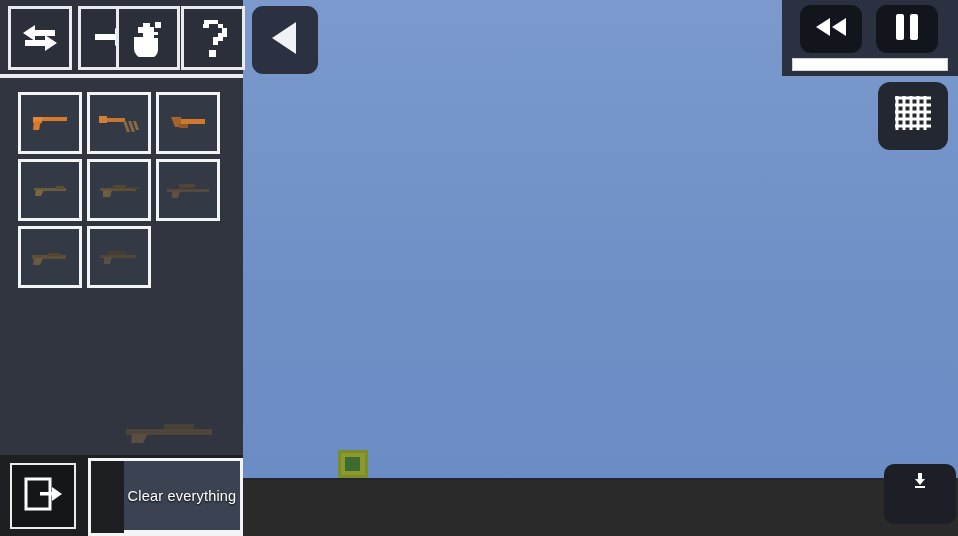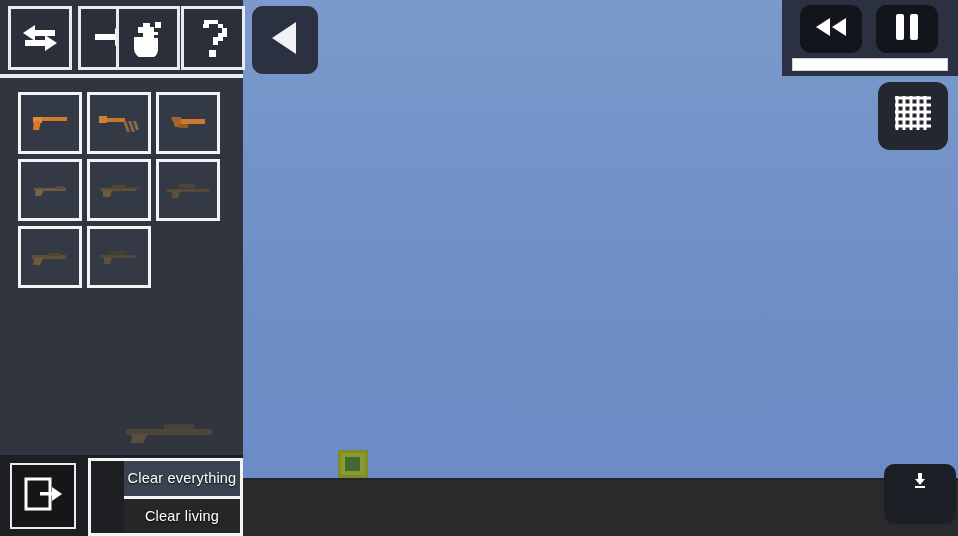--- a/index.html
+++ b/index.html
@@ -319,21 +319,20 @@
           <svg width="42" height="40" viewBox="0 0 42 40">
             <rect x="4" y="5" width="24" height="30" fill="none" stroke="#fff" stroke-width="3"></rect>
             <rect x="18" y="18" width="16" height="3.5" fill="#fff"></rect>
             <path fill="#fff" d="M30 13 L40 20 L30 27 Z"></path>
           </svg>
         </span>
       </div>
 
       <div class="clear-stack">
         <div class="clear-btn top">Clear everything</div>
-        <div class="clear-btn bot">Clear living</div>
       </div>
     </div>
   </div>
 
   <div class="back-btn">
     <span>
       <svg width="34" height="38" viewBox="0 0 34 38">
         <path fill="#f0f2f5" d="M28 3 L28 35 L4 19 Z"></path>
       </svg>
     </span>

